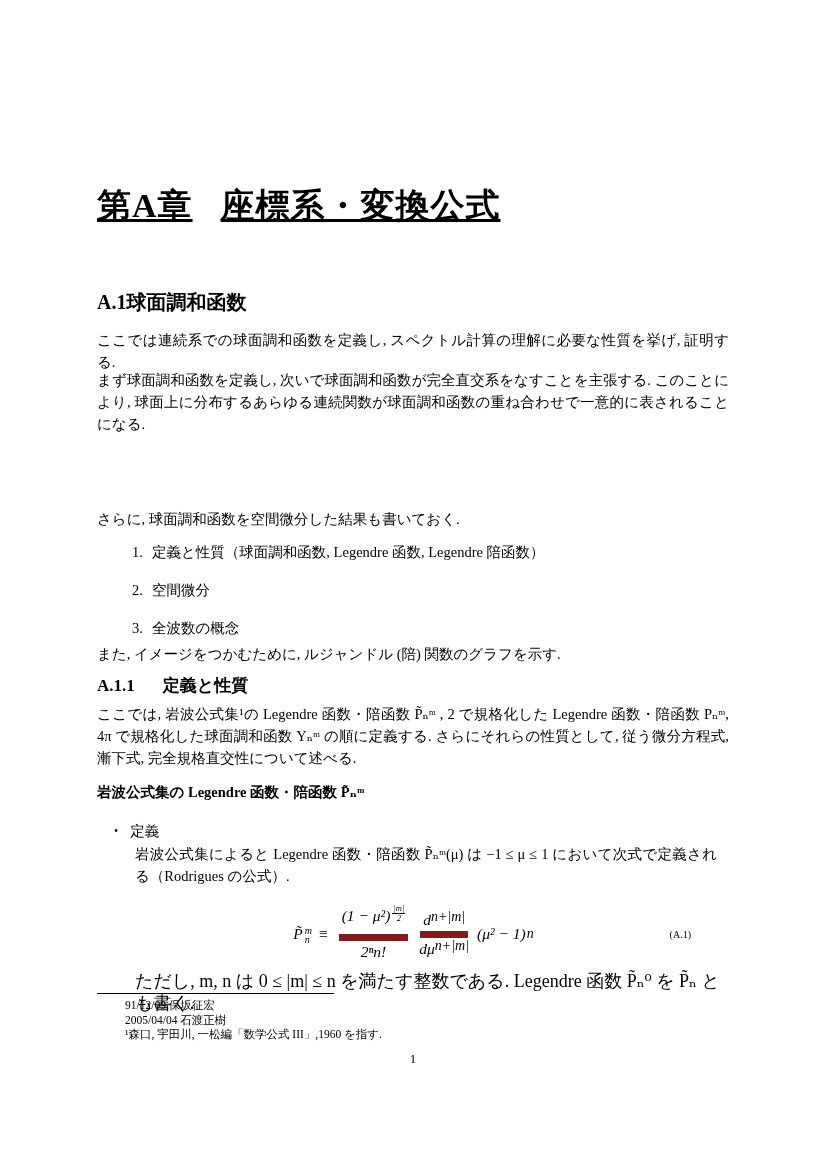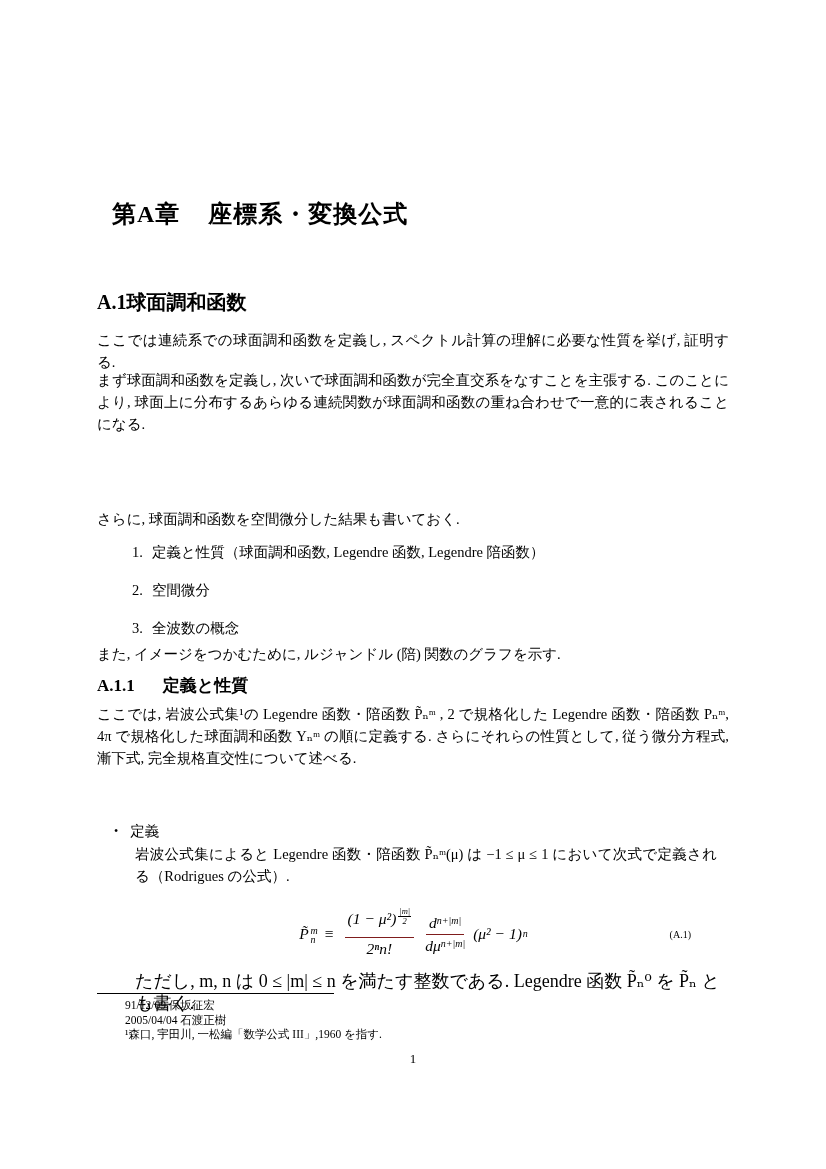--- a/index.html
+++ b/index.html
@@ -6,21 +6,21 @@
   .page{
     position:relative;
     width:826px;height:1169px;
     background:#ffffff;
     color:#000;
     font-family:"Liberation Serif","DejaVu Serif",serif;
     overflow:hidden;
   }
   .block{position:absolute;left:97px;width:632px;}
   .para{font-size:14.5px;line-height:22px;text-align:justify;margin:0;}
-  .chapter{top:183px;font-size:24px;font-weight:bold;margin:15px;letter-spacing:1px;}
+  .chapter{top:183px;font-size:34px;font-weight:bold;margin:0;letter-spacing:1px;text-decoration:underline;}
   .chapter .chapter-title-text{margin-left:28px;}
   .section-h{top:289px;font-size:20px;font-weight:bold;margin:0;}
   .section-h .h-title{}
   .subsection-h{top:674px;font-size:17px;font-weight:bold;margin:0;}
   .subsection-h .h-title{margin-left:28px;}
   .list{top:541px;}
   .list-item{display:flex;font-size:14.5px;line-height:22px;margin-bottom:16px;padding-left:35px;}
   .list-item .li-num{width:20px;}
   .bold-head{top:781px;font-size:14.5px;font-weight:bold;line-height:22px;margin:0;}
   .bullet-line{top:820px;left:114px;width:600px;font-size:14.5px;line-height:22px;}
@@ -29,26 +29,26 @@
   
   .equation{top:901px;height:66px;display:flex;align-items:center;justify-content:center;
             font-size:15.5px;font-style:italic;}
   .eqnum{position:absolute;right:38px;top:50%;transform:translateY(-50%);font-style:normal;font-size:10px;}
   .mi{margin:0 1px;}
   .equiv{font-style:normal;margin:0 7px;}
   .stack{display:inline-flex;flex-direction:column;align-items:flex-start;
          font-size:10px;line-height:9px;position:relative;top:1px;margin-left:1px;}
   .ptilde{position:relative;}
   .frac{display:inline-flex;flex-direction:column;align-items:center;margin:0 4px;vertical-align:middle;}
-  .frac .fnum{padding:0 3px 2px;border-bottom:1px solid #7f1d1d;text-align:center;}
+  .frac .fnum{padding:0 3px 2px;border-bottom:7px solid #7f1d1d;text-align:center;}
   .frac .fden{padding:2px 3px 0;text-align:center;}
   .expfrac{display:inline-flex;flex-direction:column;align-items:center;
            font-size:8.5px;line-height:8px;font-style:italic;position:relative;top:-10px;margin-left:2px;}
   .expfrac .efnum{border-bottom:1px solid #000;padding:0 1px 1px;}
-  .supsm{font-size:10px;line-height:10px;vertical-align:4px;}
+  .supsm{font-size:14px;line-height:10px;vertical-align:4px;}
   .note-line{top:970px;left:135px;width:594px;font-size:18px;line-height:22px;}
   .footrule{top:993px;left:97px;width:237px;height:1px;background:#000;}
   .footnotes{top:998px;left:101px;width:600px;font-size:11.5px;line-height:14.5px;}
   .footnotes div{margin:0;}
   .fn-ref{margin-top:0.5px;}
   .pagenum{top:1051px;text-align:center;font-size:13px;}
 </style>
 </head>
 <body>
 
@@ -85,20 +85,21 @@
   </div>
 
   <p class="block para" style="top:643px">また, イメージをつかむために, ルジャンドル (陪) 関数のグラフを示す.</p>
 
   <h3 class="block subsection-h">
     <span>A.1.1</span><span class="h-title">定義と性質</span>
   </h3>
 
   <p class="block para" style="top:703px">ここでは, 岩波公式集¹の Legendre 函数・陪函数 P̃ₙᵐ , 2 で規格化した Legendre 函数・陪函数 Pₙᵐ, 4π で規格化した球面調和函数 Yₙᵐ の順に定義する. さらにそれらの性質として, 従う微分方程式, 漸下式, 完全規格直交性について述べる.</p>
 
+  <p class="block bold-head">岩波公式集の Legendre 函数・陪函数 P̃ₙᵐ</p>
 
   <div class="block bullet-line" style="left:114px;width:600px;">
     <span class="bullet-dot">•</span><span>定義</span>
   </div>
 
   <div class="block bullet-body" style="left:135px;width:582px;">岩波公式集によると Legendre 函数・陪函数 P̃ₙᵐ(μ) は −1 ≤ μ ≤ 1 において次式で定義される（Rodrigues の公式）.</div>
 
   <div class="block equation">
     <span class="mi ptilde">P̃</span>
       <span class="stack">

